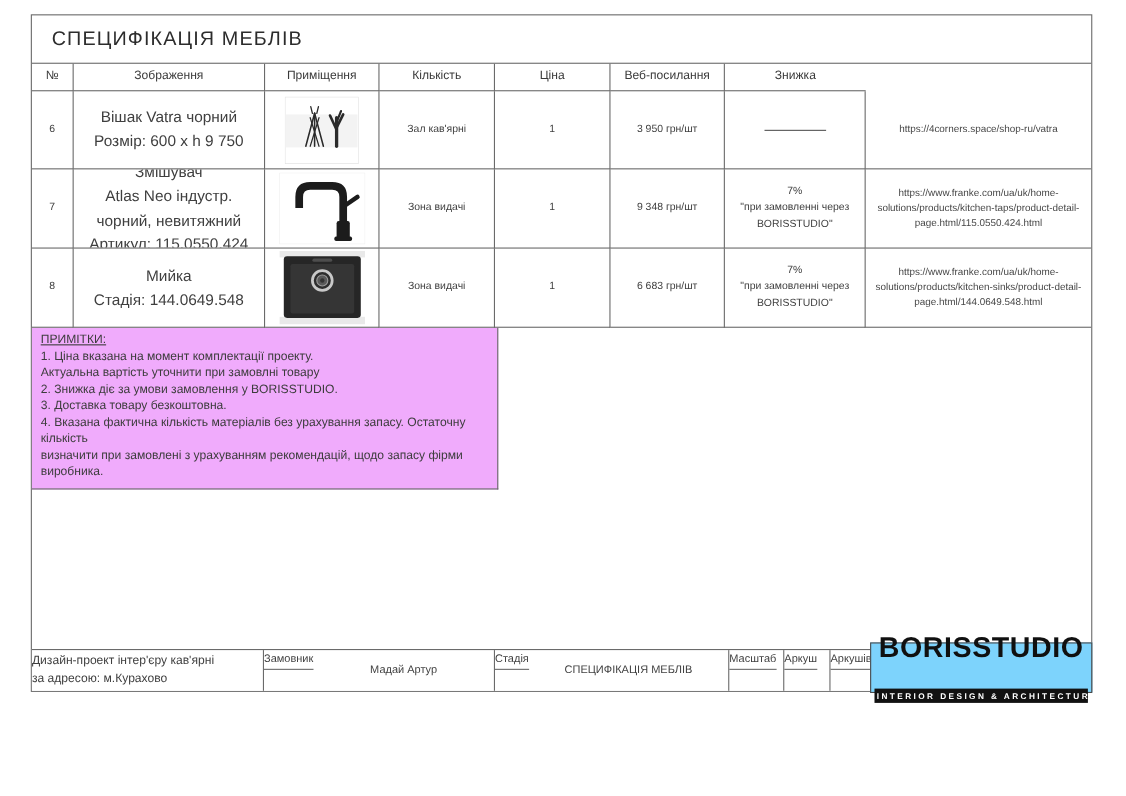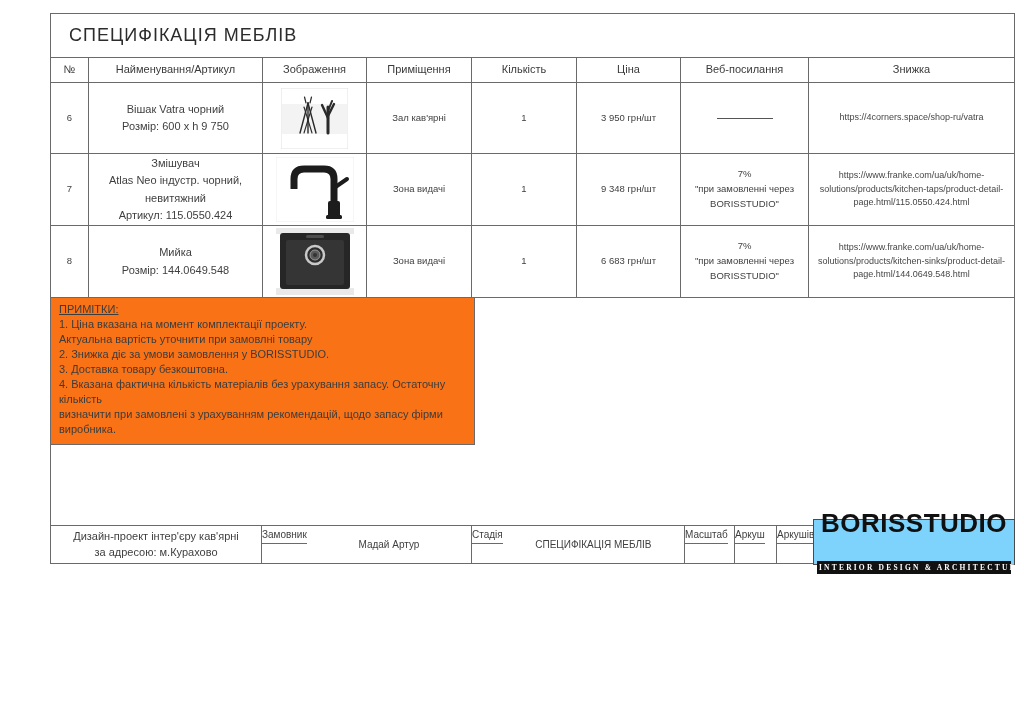--- a/index.html
+++ b/index.html
@@ -2,21 +2,21 @@
 <html><head>
 <meta charset="utf-8">
 <style>
   html,body{margin:0;padding:0;}
   body{
     width:1024px;height:724px;background:#ffffff;position:relative;
     font-family:"Liberation Sans", sans-serif;color:#3f3f3f;
     -webkit-font-smoothing:antialiased;
   }
   .frame{
-    position:absolute;left:50px;top:13px;width:965px;height:551px;
+    position:absolute;left:28px;top:13px;width:965px;height:616px;
     border:1px solid #6a6a6a;box-sizing:border-box;background:#fff;
   }
   
   .title-box{
     height:44px;border-bottom:1px solid #6a6a6a;display:flex;align-items:center;
     padding-left:18px;box-sizing:border-box;
   }
   .title-box .title{font-size:18px;letter-spacing:1px;color:#2c2c2c;}
   
   .trow{
@@ -29,75 +29,74 @@
     text-align:center;box-sizing:border-box;font-size:9.5px;line-height:1.55;
     padding:2px 6px;overflow:hidden;
   }
   .cell:last-child{border-right:none;}
   .thead .cell{font-size:11px;color:#3a3a3a;}
   .thead{height:25px;}
   .r-6{height:71px;}
   .r-7{height:72px;}
   .r-8{height:72px;}
   .c-link{font-size:9px;line-height:1.5;color:#474747;align-items:center;}
-  .c-name{font-size:11px;}
+  .c-name{font-size:14px;}
   .dash{width:56px;border-top:1.5px solid #555;}
   .imgbox{background:#fff;display:block;}
   
   .notes{
     width:424px;box-sizing:border-box;border-right:1px solid #6a6a6a;
     border-bottom:1px solid #6a6a6a;padding:4px 10px 7px 8px;
-    font-size:11px;line-height:1.36;color:#3c3c3c;background:#f97316;
+    font-size:11px;line-height:1.36;color:#3c3c3c;background:#f0abfc;
   }
   .notes-heading{text-decoration:underline;}
   
   .footer{
     position:absolute;left:0;right:0;bottom:0;height:38px;
     border-top:1px solid #6a6a6a;display:grid;
     grid-template-columns:211px 210px 213px 50px 42px 40px 1fr;
     box-sizing:border-box;background:#fff;
   }
   .fproject{
     border-right:1px solid #6a6a6a;display:flex;flex-direction:column;
-    align-items:center;justify-content:center;font-size:11px;line-height:1.45;
+    align-items:flex-start;justify-content:center;font-size:11px;line-height:1.45;
     text-align:center;box-sizing:border-box;
   }
   .fcol{border-right:1px solid #6a6a6a;display:flex;flex-direction:row;box-sizing:border-box;}
   .flabel{
     height:18px;border-bottom:1px solid #6a6a6a;display:flex;align-items:center;
     justify-content:center;font-size:10px;box-sizing:border-box;
   }
   .fvalue{flex:1;display:flex;align-items:center;justify-content:center;font-size:10px;}
   .fcol:nth-last-child(2){border-right:1px solid #6a6a6a;}
   .logo-box{
     position:absolute;top:-7px;right:-1px;width:202px;height:46px;
     border:1px solid #4a4a4a;background:#7dd3fc;box-sizing:border-box;
     display:flex;flex-direction:column;justify-content:center;padding:1px 3px;gap:25px;
   }
   .logo-name{
     text-align:center;font-size:26px;font-weight:800;letter-spacing:0.5px;
     line-height:1.0;color:#101010;white-space:nowrap;
   }
   .logo-bar{
     background:#111111;color:#ffffff;text-align:center;font-size:7.5px;
-    letter-spacing:2.2px;padding:2px 0 2px 2px;font-weight:700;white-space:nowrap;font-family:Liberation Serif, serif;
+    letter-spacing:2.2px;padding:2px 0 2px 2px;font-weight:700;white-space:nowrap;
   }
 </style>
 </head>
 <body>
 
 <div class="frame">
 
   <div class="title-box">
     <span class="title">СПЕЦИФІКАЦІЯ МЕБЛІВ</span>
   </div>
 
   <div class="trow thead">
     <div class="cell">№</div>
-    <div class="cell">Найменування/Артикул</div>
     <div class="cell">Зображення</div>
     <div class="cell">Приміщення</div>
     <div class="cell">Кількість</div>
     <div class="cell">Ціна</div>
     <div class="cell">Веб-посилання</div>
     <div class="cell">Знижка</div>
   </div>
 
   <div class="trow r-6">
     <div class="cell">6</div>
@@ -163,21 +162,21 @@
       <div>https://www.franke.com/ua/uk/home-</div>
       <div>solutions/products/kitchen-taps/product-detail-</div>
       <div>page.html/115.0550.424.html</div>
     </div>
   </div>
 
   <div class="trow r-8">
     <div class="cell">8</div>
     <div class="cell c-name">
       <div>Мийка</div>
-      <div>Розмір: 144.0649.548</div>
+      <div>Стадія: 144.0649.548</div>
     </div>
     <div class="cell">
       <svg class="imgbox" width="78" height="67" viewBox="0 0 78 67">
         <rect x="0" y="0" width="78" height="67" fill="#ffffff"></rect>
         <rect x="0" y="0" width="78" height="6" fill="#e9e9e9"></rect>
         <rect x="0" y="60" width="78" height="7" fill="#e9e9e9"></rect>
         <rect x="4" y="5" width="70" height="56" rx="3" fill="#262626"></rect>
         <rect x="10" y="12" width="58" height="45" rx="2" fill="#353535"></rect>
         <rect x="30" y="7" width="18" height="3" rx="1.5" fill="#4d4d4d"></rect>
         <circle cx="39" cy="27" r="9" fill="#2d2d2d" stroke="#c9c9c9" stroke-width="2.5"></circle>

